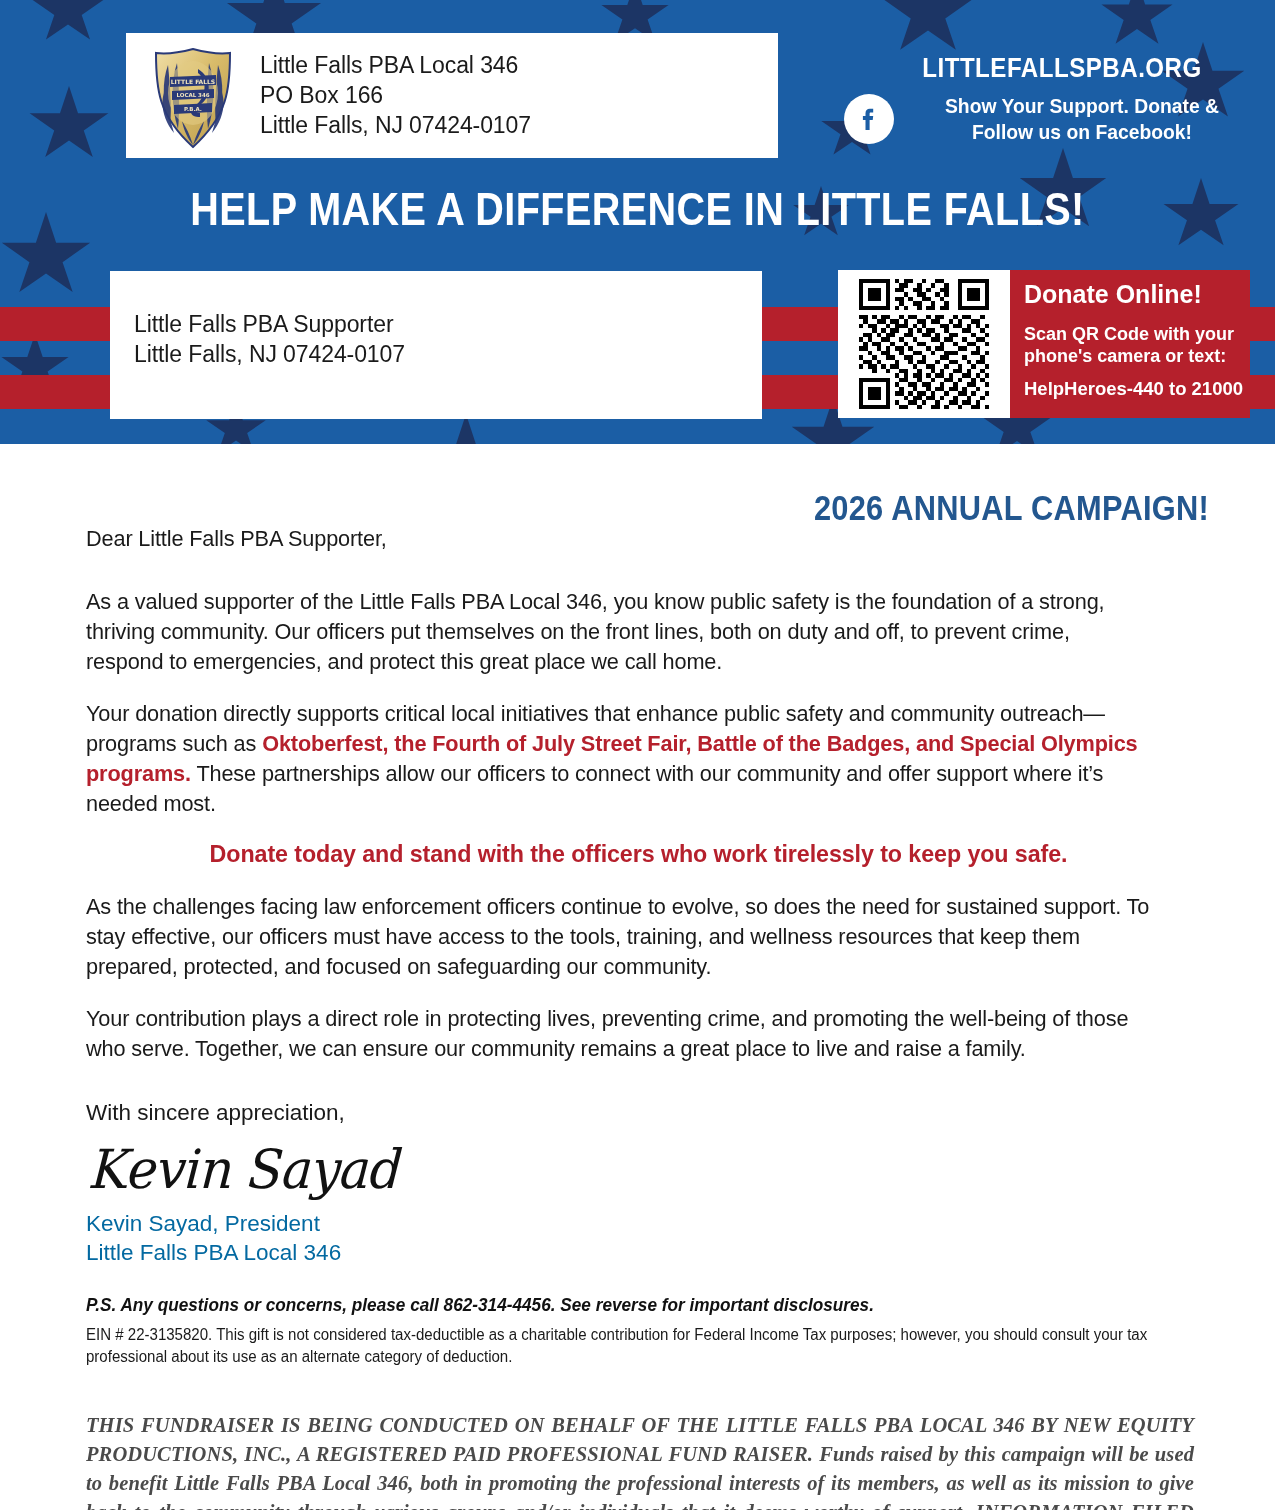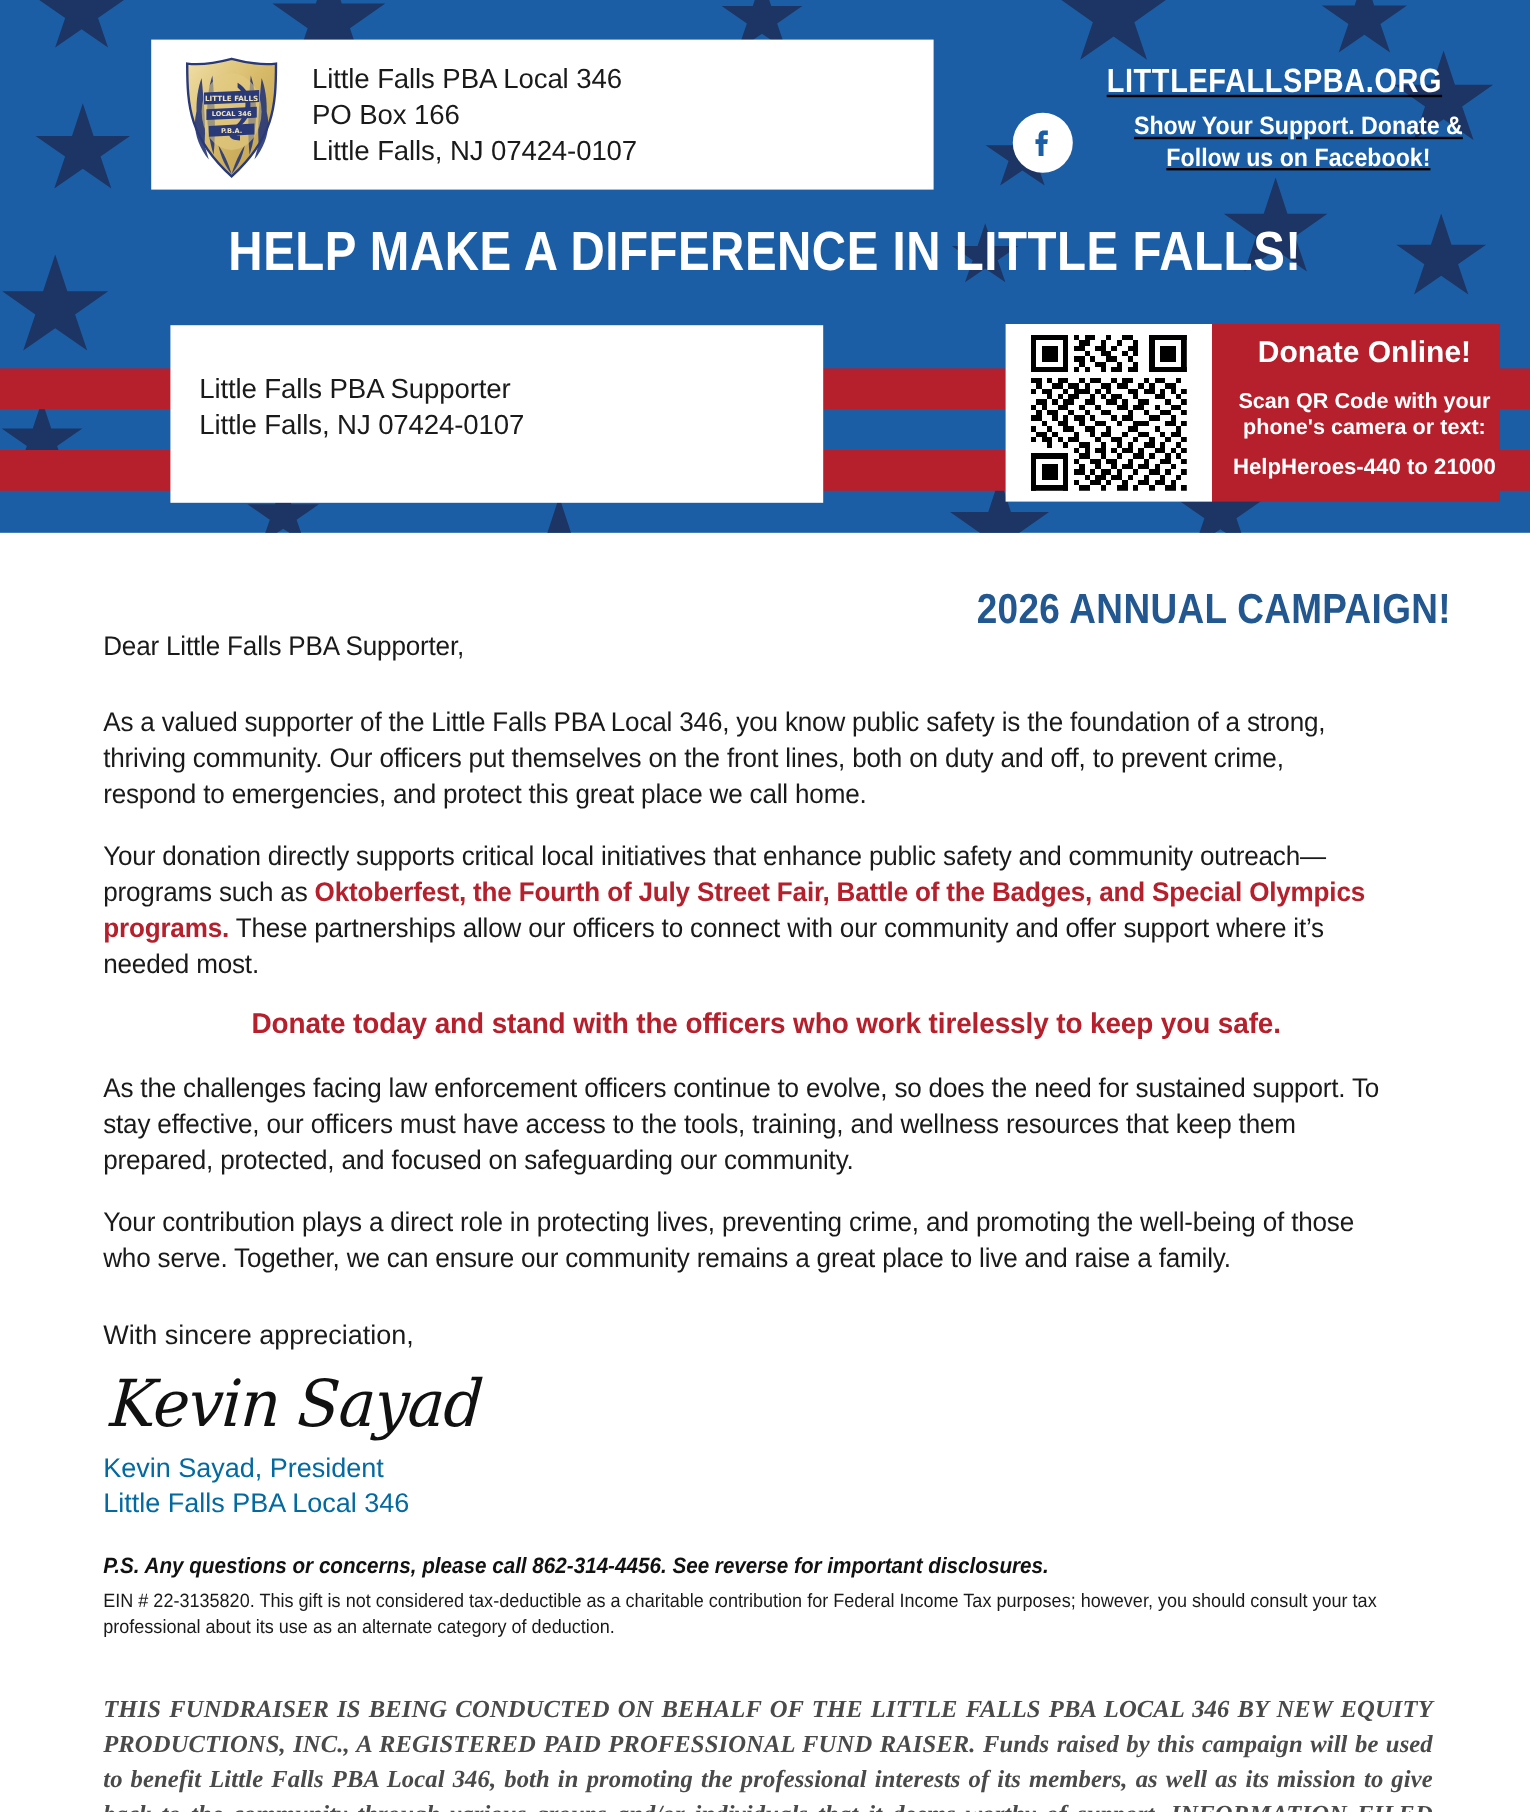--- a/index.html
+++ b/index.html
@@ -45,21 +45,20 @@
     margin-left:24px;margin-top:6px;
     font-family:"Liberation Sans", sans-serif;
     font-size:23px;line-height:1.30;color:#1a1a1a;
     letter-spacing:-0.1px;
   }
 
   
   .web-block{
     position:absolute;left:838px;top:52px;width:420px;
     text-align:center;
-    text-decoration:underline;
   }
   .web-url{
     font-family:"Liberation Sans", sans-serif;
     font-weight:bold;font-size:28px;letter-spacing:0.6px;color:#ffffff;
     transform:scaleX(0.86);transform-origin:center;
     white-space:nowrap;
     margin-left:28px;
   }
   .fb-row{
     display:flex;align-items:center;justify-content:flex-start;
@@ -86,42 +85,42 @@
     font-family:"Liberation Sans", sans-serif;
     font-weight:bold;
     font-size:46px;
     letter-spacing:0.5px;
     transform:scaleX(0.86);
     white-space:nowrap;
   }
 
   
   .addr-card{
-    position:absolute;left:142px;top:271px;width:544px;height:148px;
+    position:absolute;left:110px;top:271px;width:652px;height:148px;
     background:#ffffff;
     box-sizing:border-box;
     padding:38px 0 0 24px;
   }
   .addr-lines{
     font-size:23px;line-height:1.31;color:#1a1a1a;letter-spacing:-0.1px;
   }
 
   
   .donate-panel{
     position:absolute;left:838px;top:270px;width:412px;height:148px;
     background:#B5202C;
     display:flex;align-items:stretch;
   }
   .qr-box{
     background:#ffffff;width:172px;flex:0 0 auto;
     display:flex;align-items:center;justify-content:center;
   }
   .qr{width:130px;height:130px;display:block;}
   .donate-text{
-    flex:1 1 auto;color:#ffffff;padding:12px 0 0 14px;text-align:center;
+    flex:1 1 auto;color:#ffffff;padding:12px 0 0 14px;
   }
   .donate-title{
     font-weight:bold;font-size:25px;line-height:1.0;margin-bottom:9px;
   }
   .donate-sub{
     font-weight:bold;font-size:18px;line-height:1.22;margin-top:17px;
   }
   .donate-code{
     font-weight:bold;font-size:18.5px;margin-top:10px;white-space:nowrap;
   }

